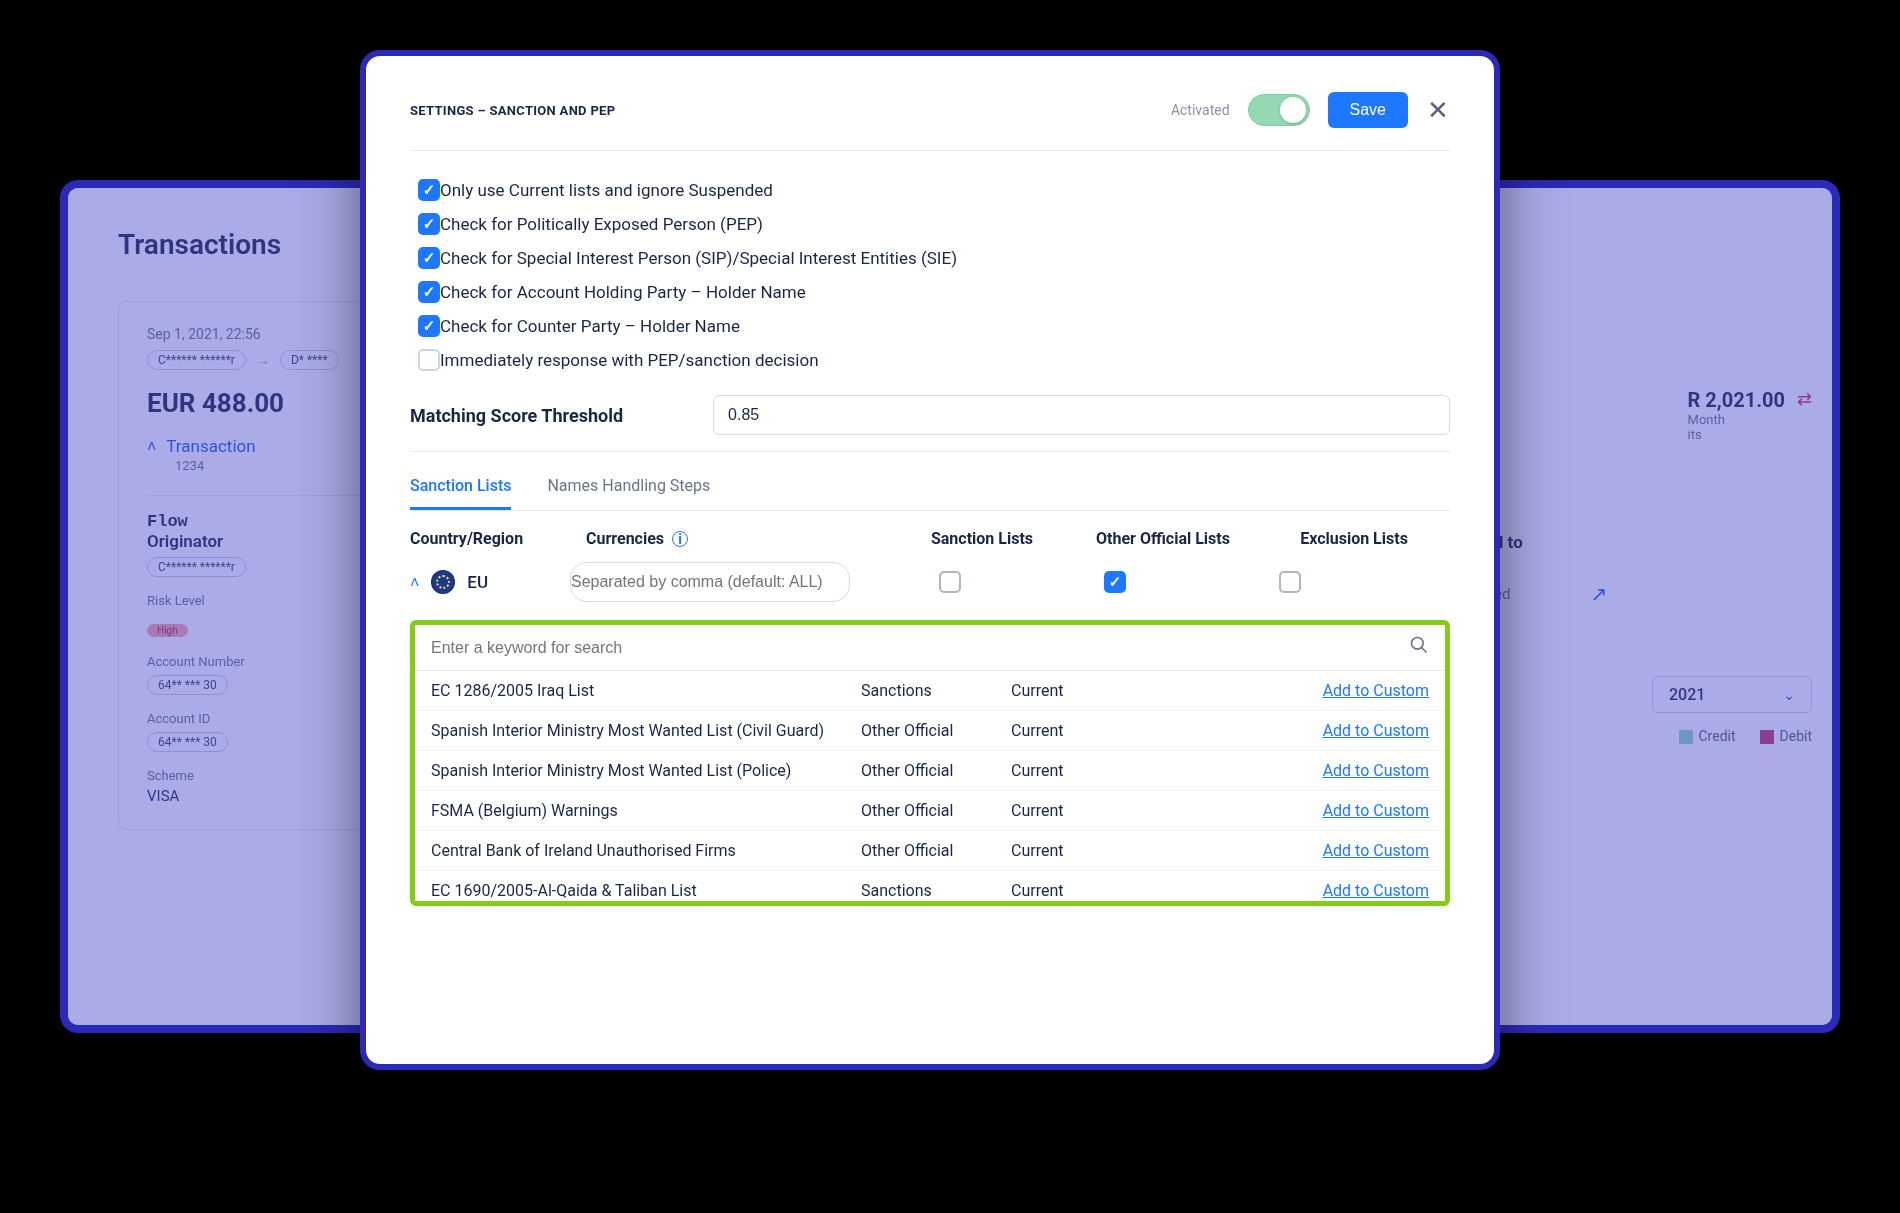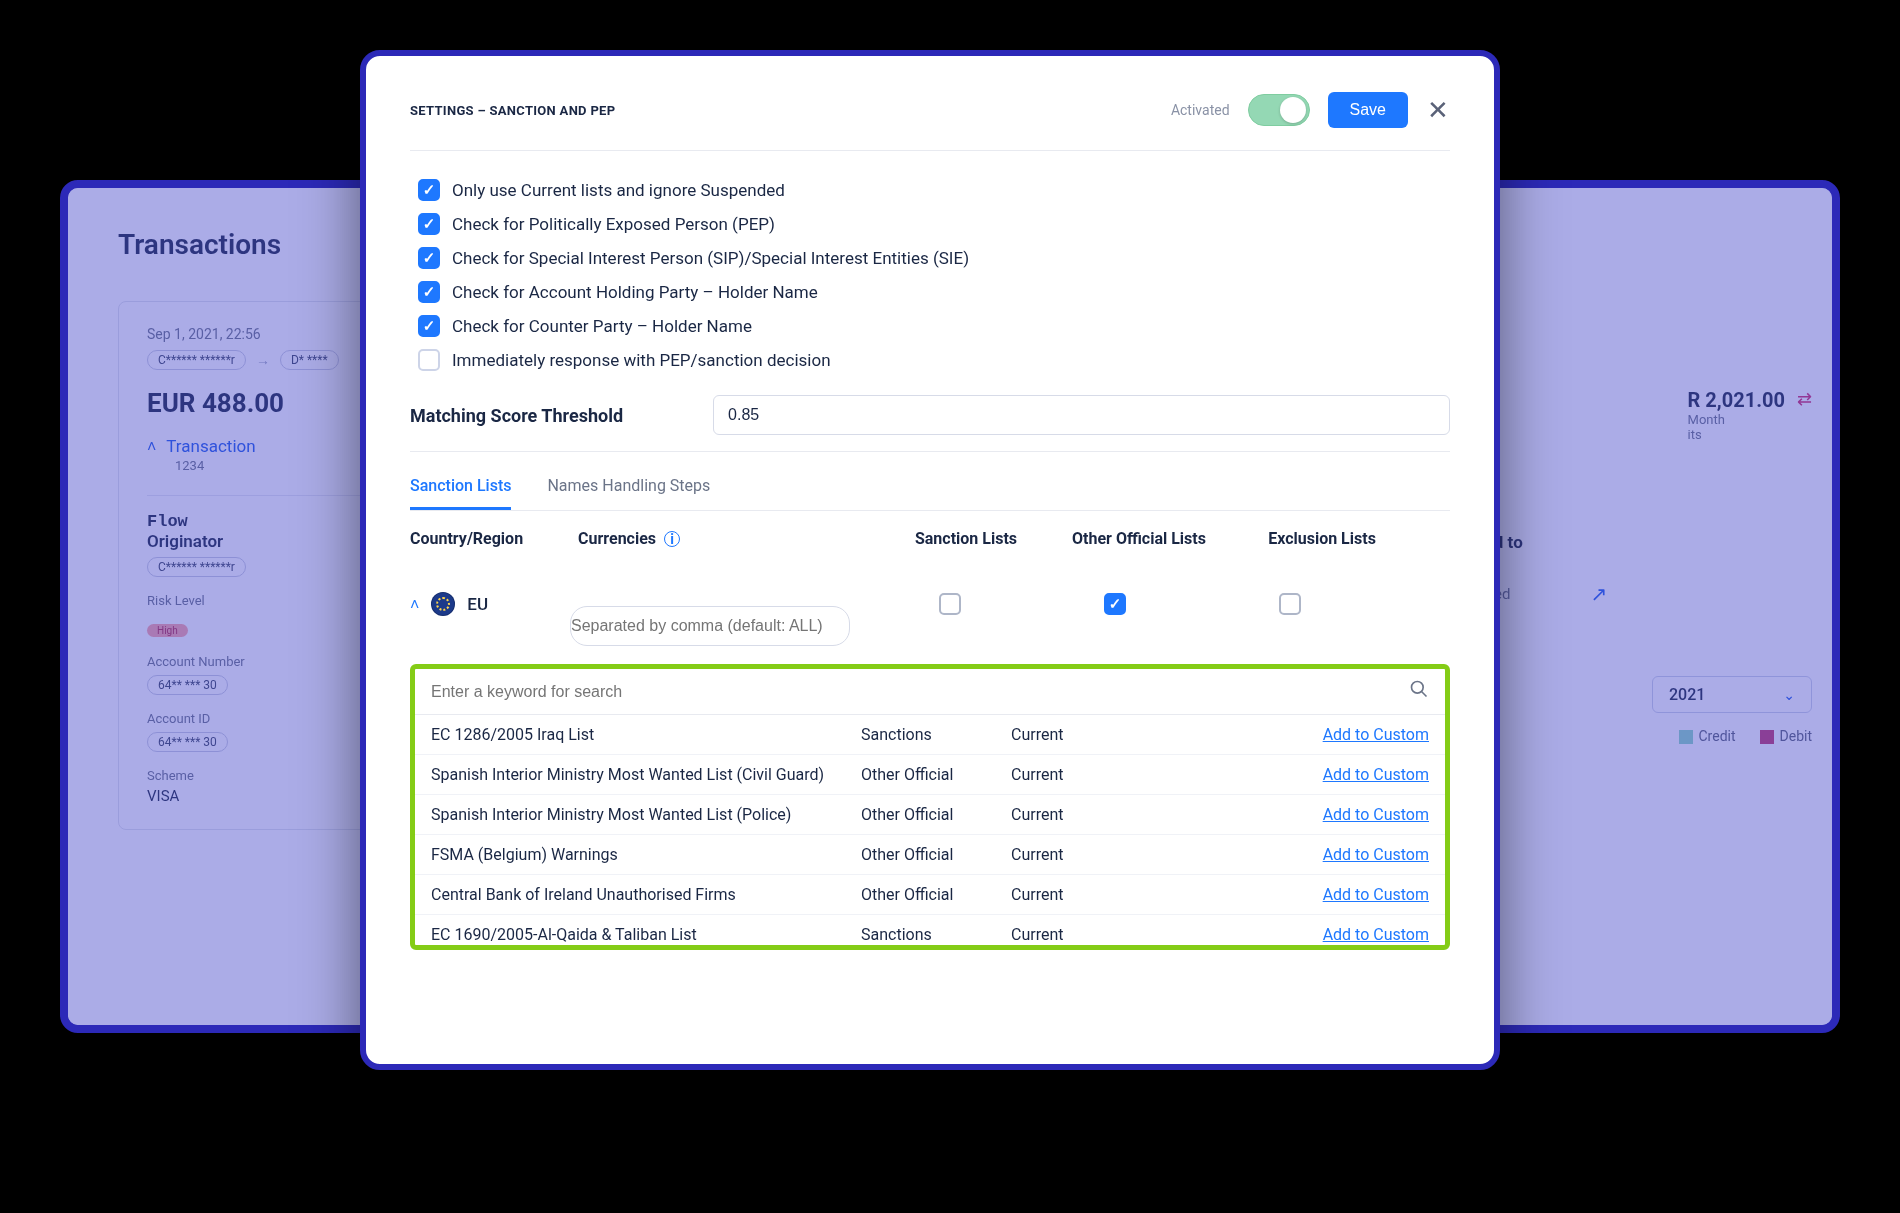--- a/index.html
+++ b/index.html
@@ -87,44 +87,44 @@
 .activated-lbl { font-size:14px; color:#8a92a6; }
 .toggle { width:62px; height:32px; background:#94d8b4; border-radius:20px; position:relative; cursor:pointer; border:1px solid #7fcda0; }
 .toggle-knob { width:26px; height:26px; background:#fff; border-radius:50%; position:absolute; top:2px; right:3px; box-shadow:0 1px 3px rgba(0,0,0,0.2); }
 .save-btn { background:#1e78ff; color:#fff; border:none; border-radius:6px; padding:9px 22px; font-size:16px; font-weight:500; cursor:pointer; }
 .close-btn { width:24px; height:24px; cursor:pointer; color:#5a6278; font-size:26px; line-height:24px; text-align:center; }
 
 .divider { border:none; border-top:1px solid #e8eaf0; margin:22px 0; }
 
 .section-h { font-size:18px; font-weight:700; color:#1a2744; }
 .check-list { margin-top:14px; }
-.check-row { display:flex; align-items:center; gap:12px; padding:6px 8px; }
+.check-row { display:flex; align-items:center; padding:6px 8px; }
 .cbox { width:22px; height:22px; border:2px solid #cdd4e8; border-radius:5px; display:flex; align-items:center; justify-content:center; cursor:pointer; flex-shrink:0; }
 .cbox.checked { background:#1e78ff; border-color:#1e78ff; }
 .cbox.checked::after { content:'✓'; color:#fff; font-size:15px; font-weight:bold; }
 .check-lbl { font-size:17px; color:#1a2744; }
 
 .threshold-row { display:flex; align-items:center; gap:90px; margin-top:18px; padding-bottom:16px; border-bottom:1px solid #e8eaf0; }
 .threshold-lbl { font-size:18px; font-weight:700; color:#1a2744; }
 .threshold-input { flex:1; border:1px solid #d7dbe8; border-radius:6px; padding:10px 14px; font-size:16px; color:#1a2744; }
 
 .tabs { display:flex; gap:36px; margin-top:16px; border-bottom:1px solid #e8eaf0; }
 .tab { font-size:16px; padding:8px 0 12px; cursor:pointer; color:#6b7488; border-bottom:3px solid transparent; }
 .tab.active { color:#1e78ff; border-bottom-color:#1e78ff; font-weight:500; }
 
 .table-wrap { margin-top:18px; }
-.thead { display:grid; grid-template-columns: 160px 310px 140px 190px 160px; gap:8px; font-size:16px; font-weight:700; color:#1a2744; align-items:center; }
+.thead { display:grid; grid-template-columns: 160px 310px 140px 190px 160px; gap:16px; font-size:16px; font-weight:700; color:#1a2744; align-items:center; }
 .thead .info-ic { color:#1e78ff; font-size:14px; margin-left:4px; display:inline-flex; width:16px; height:16px; border:1.5px solid #1e78ff; border-radius:50%; align-items:center; justify-content:center; font-weight:700; }
 .trow { display:grid; grid-template-columns: 160px 310px 140px 190px 160px; align-items:center; margin-top:14px; }
 .eu-cell { display:flex; align-items:center; gap:12px; }
 .eu-chevron { color:#1e78ff; font-size:16px; cursor:pointer; }
 .eu-flag { width:24px; height:24px; border-radius:50%; background:#1c3a8a; position:relative; box-shadow: inset 0 0 0 1px rgba(0,0,0,0.2); }
 .eu-flag::after { content:''; position:absolute; inset:5px; border-radius:50%; border:2px dotted #ffd54a; }
 .eu-lbl { font-size:17px; color:#1a2744; font-weight:500; }
-.curr-input { border:1px solid #d7dbe8; border-radius:17px; padding:10px 0; font-size:16px; color:#8a92a6; width:280px;margin-top:44px; }
+.curr-input { border:1px solid #d7dbe8; border-radius:17px; padding:10px 0; font-size:16px; color:#8a92a6; width:280px; }
 .tbl-check { width:22px; height:22px; border:2px solid #aeb6c8; border-radius:5px; margin:0 auto; display:flex; align-items:center; justify-content:center; cursor:pointer; }
 .tbl-check.checked { background:#1e78ff; border-color:#1e78ff; }
 .tbl-check.checked::after { content:'✓'; color:#fff; font-size:15px; font-weight:bold; }
 
 .search-wrap { margin-top:18px; border:5px solid #84cc16; border-radius:6px; overflow:hidden; }
 .search-bar { display:flex; align-items:center; padding:10px 16px; border-bottom:1px solid #e8eaf0; }
 .search-in { flex:1; border:none; font-size:16px; color:#8a92a6; outline:none; }
 .search-ic { color:#6b7488; font-size:20px; }
 .list-body { max-height:230px; overflow-y:scroll; }
 .list-row { display:grid; grid-template-columns: 430px 150px 150px 1fr; padding:10px 16px; border-bottom:1px solid #f0f2f7; align-items:center; font-size:16px; color:#1a2744; }

